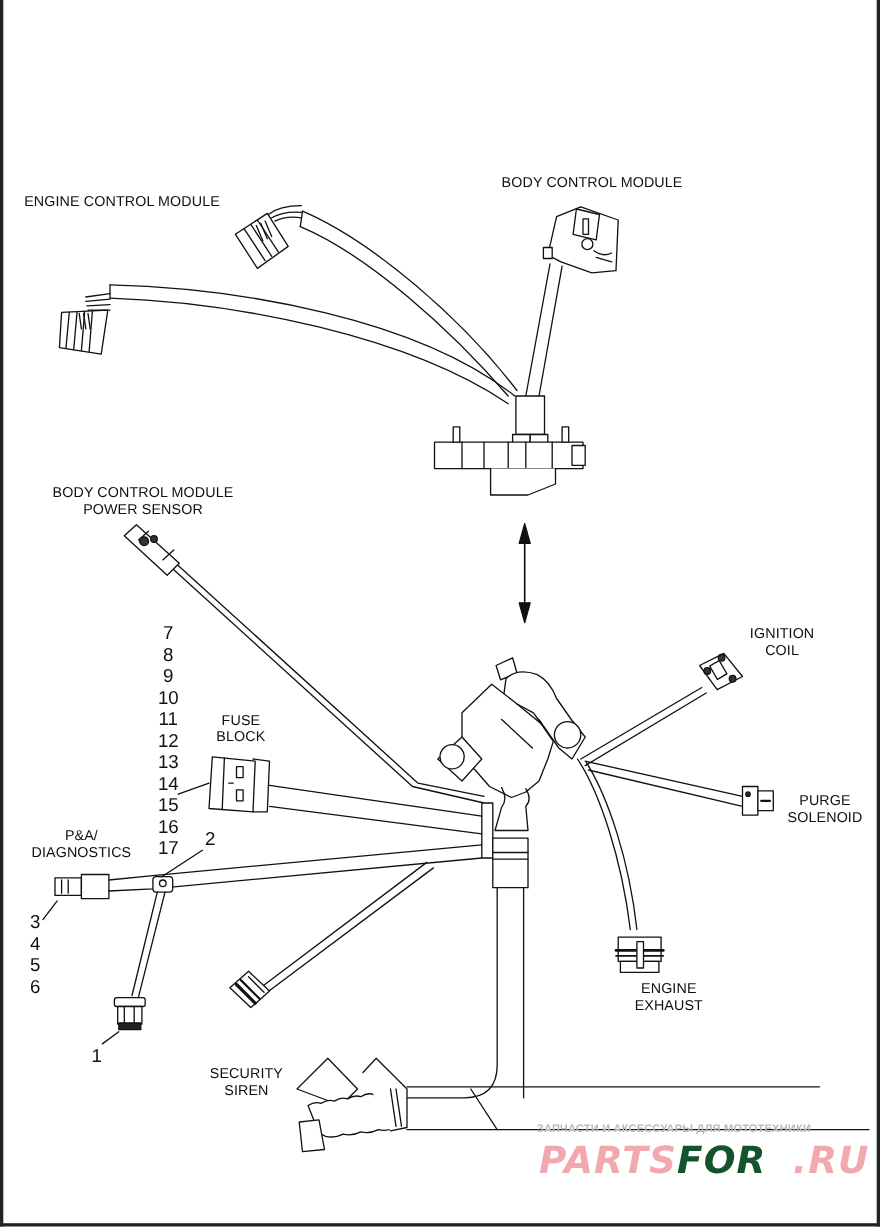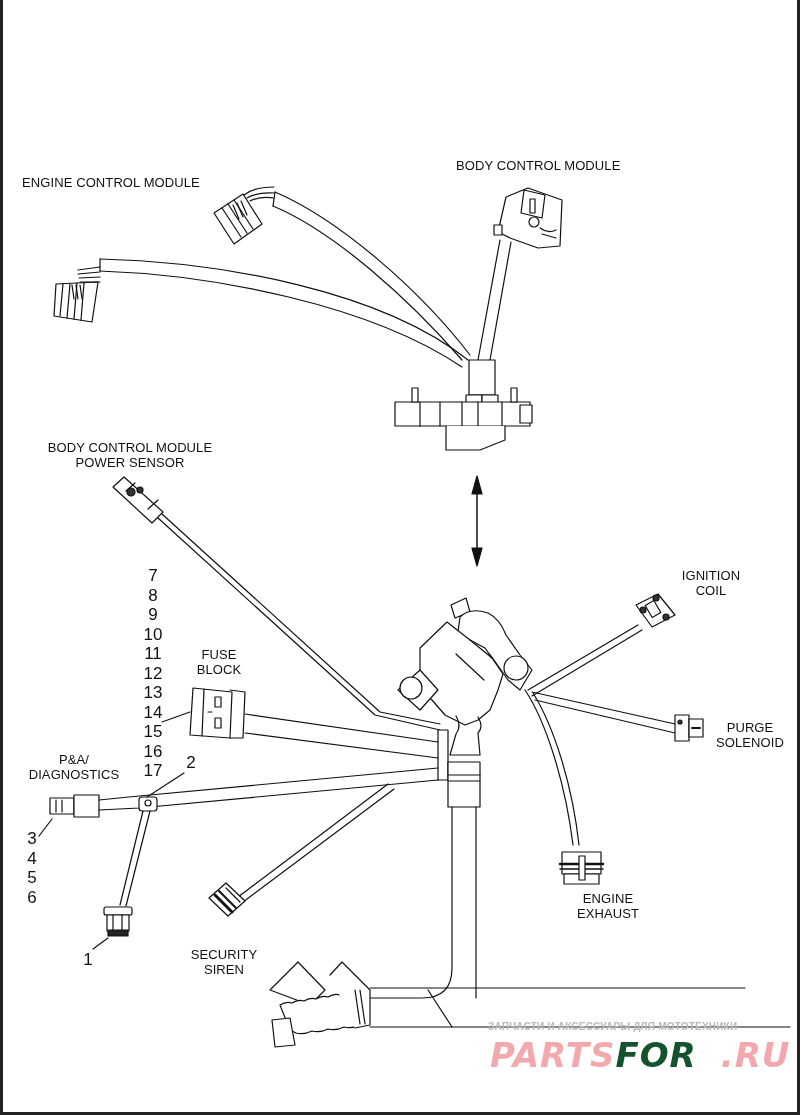--- a/index.html
+++ b/index.html
@@ -254,21 +254,21 @@
 
 <div class="num" style="left:24px; top:829px; width:16px;">
   <div>3</div>
   <div>4</div>
   <div>5</div>
   <div>6</div>
 </div>
 
 <div class="num" style="left:80px; top:950px; width:16px;">1</div>
 
-<div class="lbl" style="left:182px; top:947px; width:84px;">
+<div class="lbl" style="left:182px; top:968px; width:84px;">
   <div>SECURITY</div>
   <div>SIREN</div>
 </div>
 
 <div class="lbl" style="left:674px; top:568px; width:74px;">
   <div>IGNITION</div>
   <div>COIL</div>
 </div>
 
 <div class="lbl" style="left:710px; top:704px; width:80px;margin-top:16px;">

